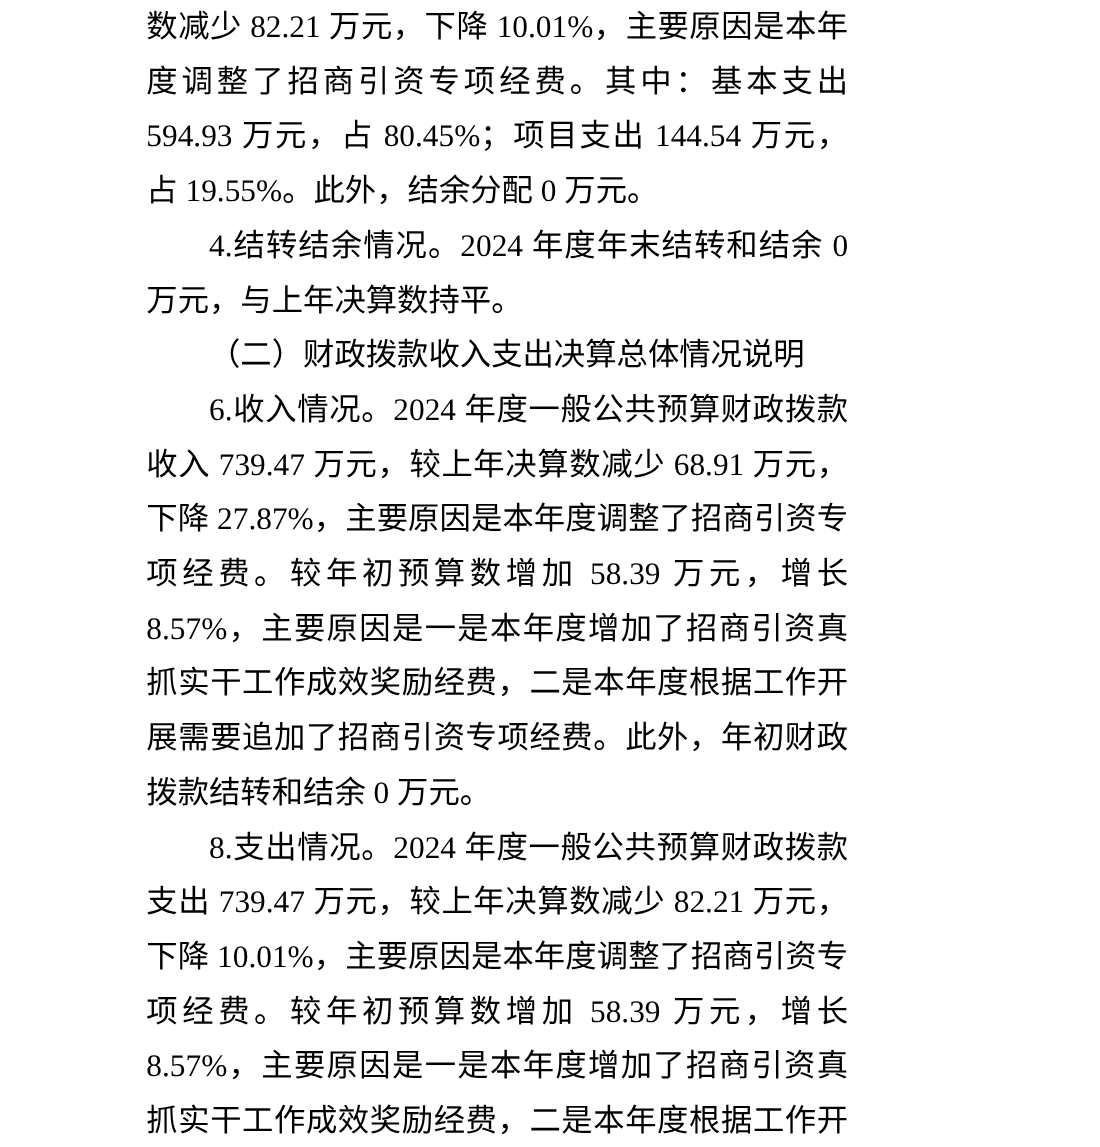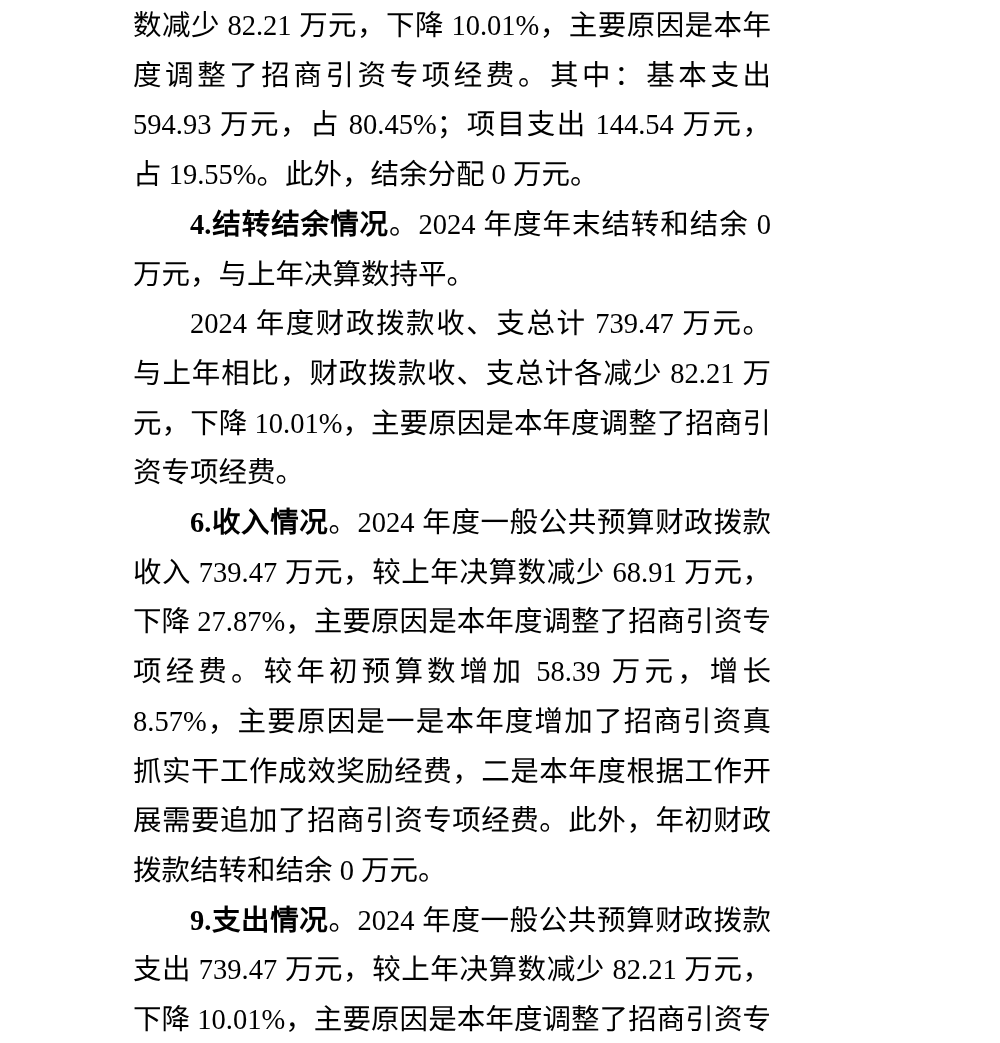--- a/index.html
+++ b/index.html
@@ -27,33 +27,33 @@
     font-size: 28.5px;
     line-height: 49.7px;
     text-align: justify;
     letter-spacing: 0;
     word-break: normal;
   }
   .para.indent {
     text-indent: 2em;
   }
   .para .lead {
-    font-weight: bold;
+    font-weight: normal;
   }
 </style>
 </head>
 <body>
 
 <div class="page">
 
   <p class="para"><b class="lead"></b><span>数减少 82.21 万元，下降 10.01%，主要原因是本年度调整了招商引资专项经费。其中：基本支出 594.93 万元，占 80.45%；项目支出 144.54 万元，占 19.55%。此外，结余分配 0 万元。</span></p>
 
   <p class="para indent"><b class="lead">4.结转结余情况</b><span>。2024 年度年末结转和结余 0 万元，与上年决算数持平。</span></p>
 
+  <p class="para indent"><b class="lead"></b><span>（二）财政拨款收入支出决算总体情况说明</span></p>
 
-  <p class="para indent"><b class="lead"></b><span>2024 年度财政拨款收、支总计 739.47 万元。与上年相比，财政拨款收、支总计各减少 82.21 万元，下降 10.01%，主要原因是本年度调整了招商引资专项经费。</span></p>
 
 
   <p class="para indent"><b class="lead">6.收入情况</b><span>。2024 年度一般公共预算财政拨款收入 739.47 万元，较上年决算数减少 68.91 万元，下降 27.87%，主要原因是本年度调整了招商引资专项经费。较年初预算数增加 58.39 万元，增长 8.57%，主要原因是一是本年度增加了招商引资真抓实干工作成效奖励经费，二是本年度根据工作开展需要追加了招商引资专项经费。此外，年初财政拨款结转和结余 0 万元。</span></p>
 
-  <p class="para indent"><b class="lead">9.支出情况</b><span>。2024 年度一般公共预算财政拨款支出 739.47 万元，较上年决算数减少 82.21 万元，下降 10.01%，主要原因是本年度调整了招商引资专项经费。较年初预算数增加 58.39 万元，增长 8.57%，主要原因是一是本年度增加了招商引资真抓实干工作成效奖励经费，二是本年度根据工作开展需要追加了</span></p>
+  <p class="para indent"><b class="lead">8.支出情况</b><span>。2024 年度一般公共预算财政拨款支出 739.47 万元，较上年决算数减少 82.21 万元，下降 10.01%，主要原因是本年度调整了招商引资专项经费。较年初预算数增加 58.39 万元，增长 8.57%，主要原因是一是本年度增加了招商引资真抓实干工作成效奖励经费，二是本年度根据工作开展需要追加了</span></p>
 
 </div>
 
 </body></html>

